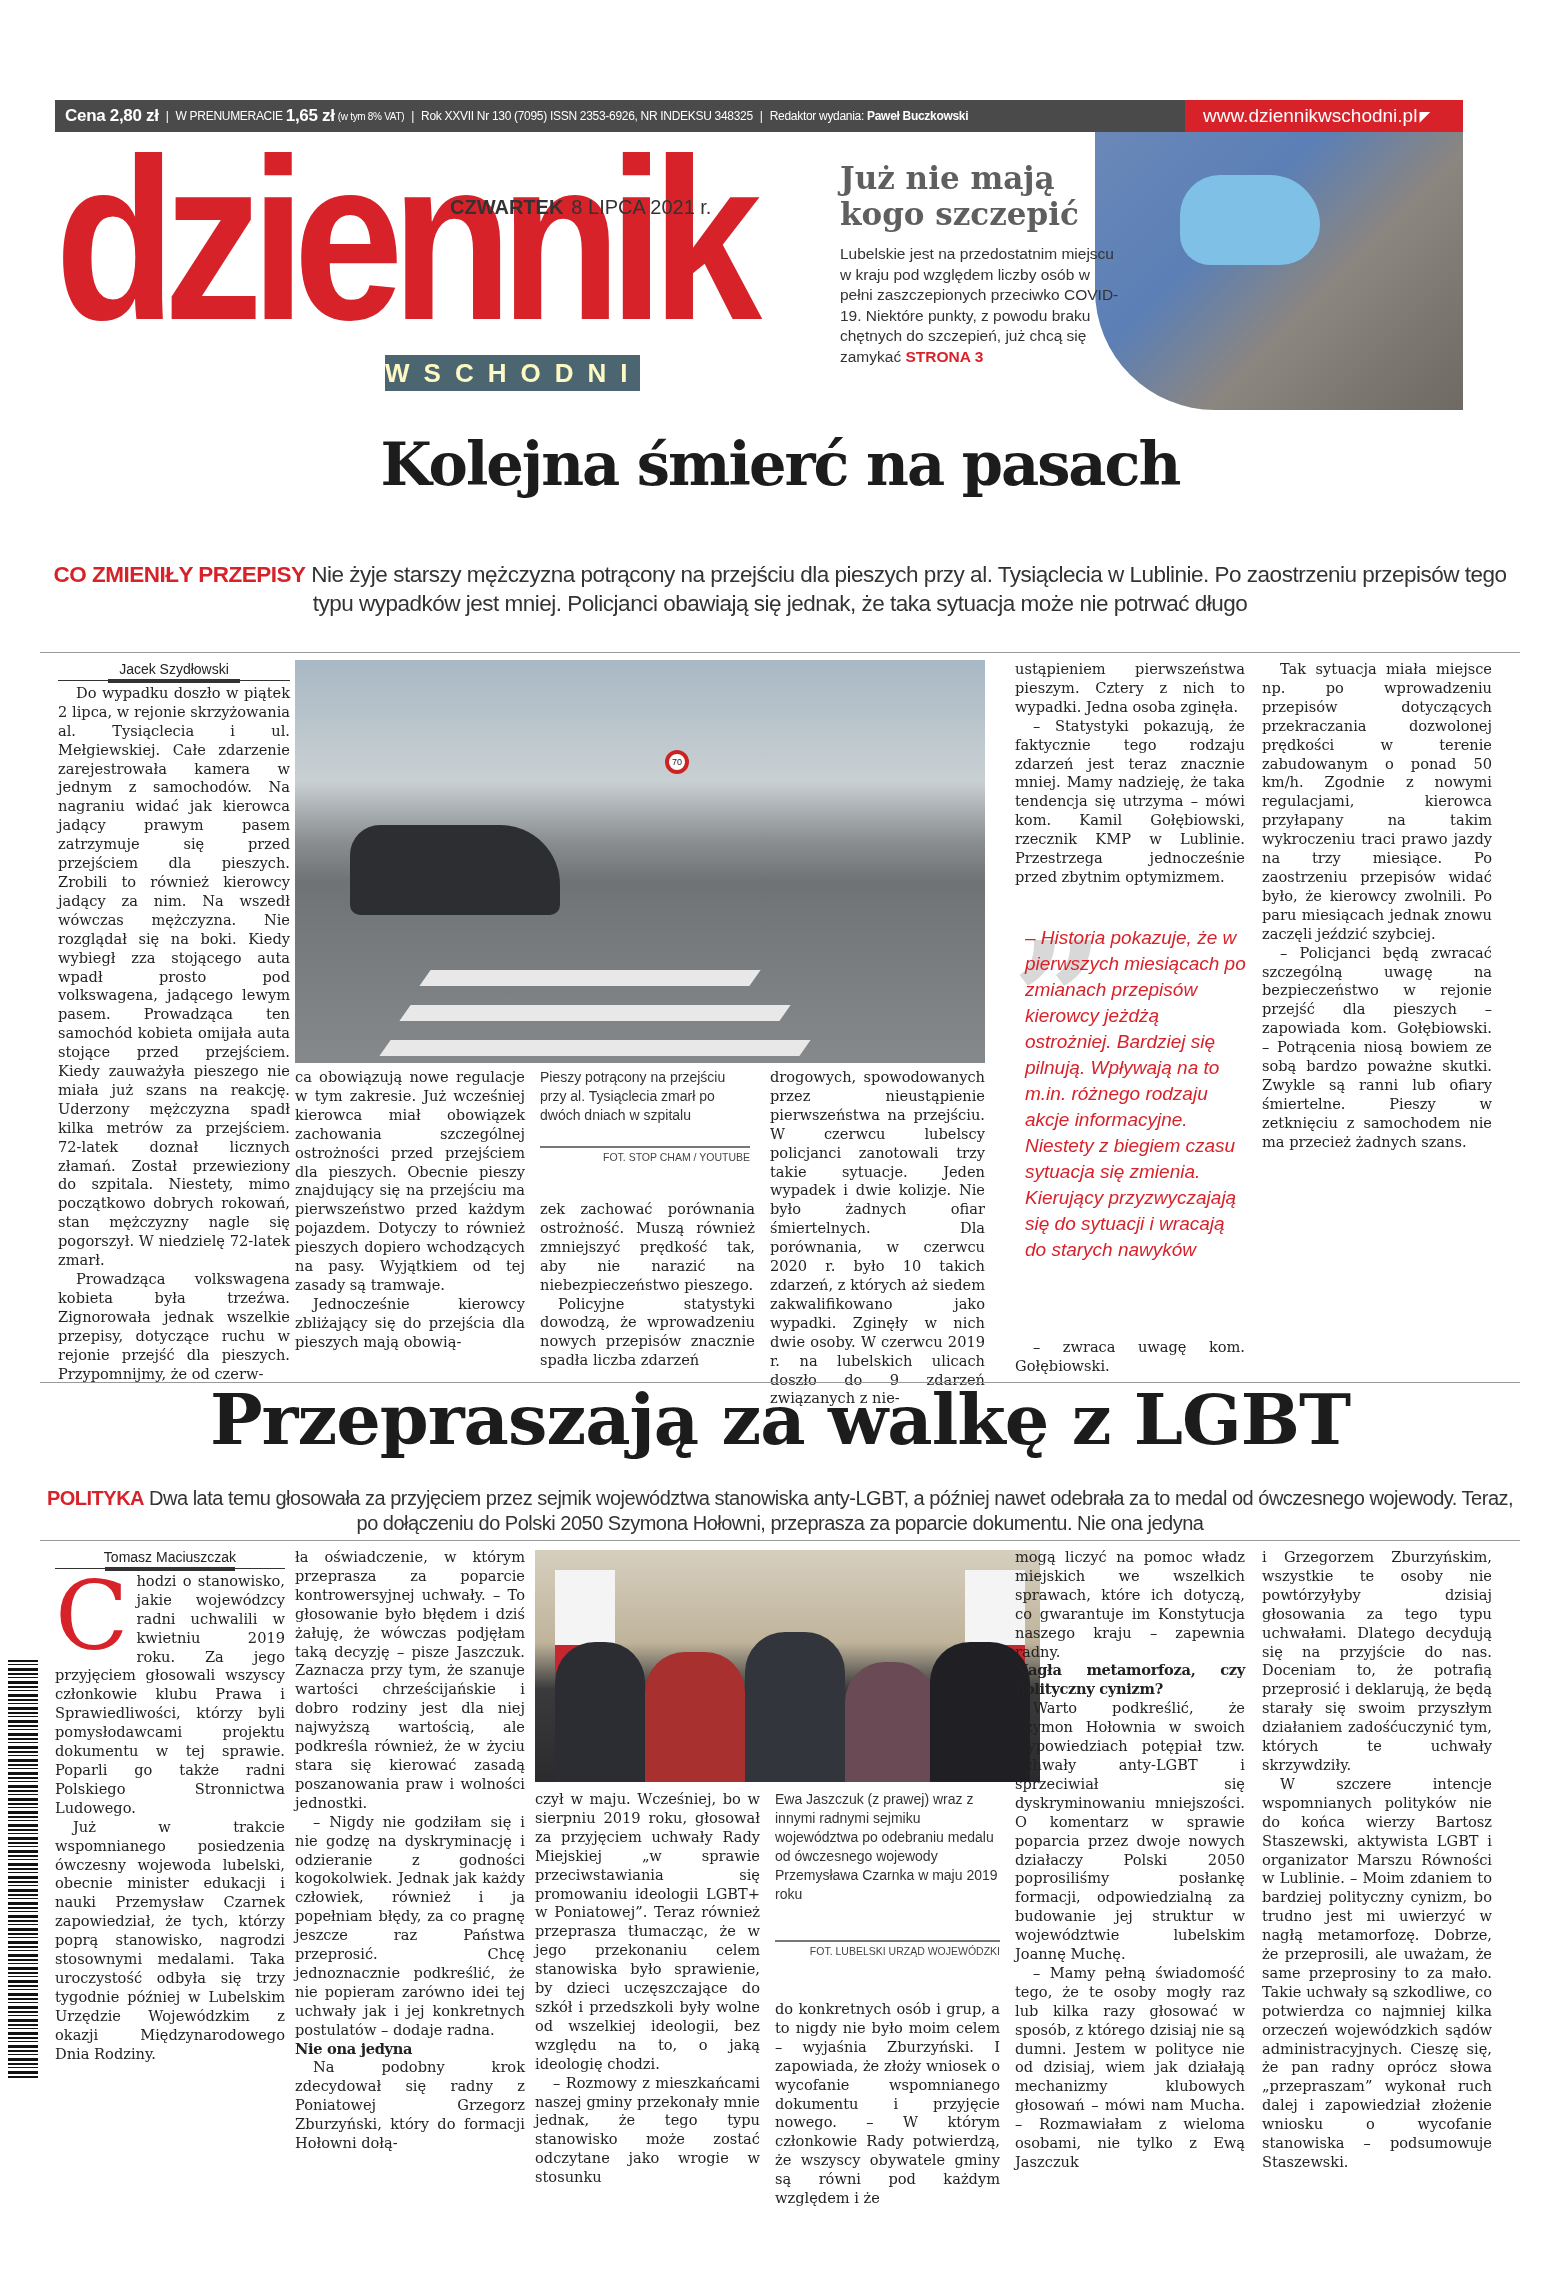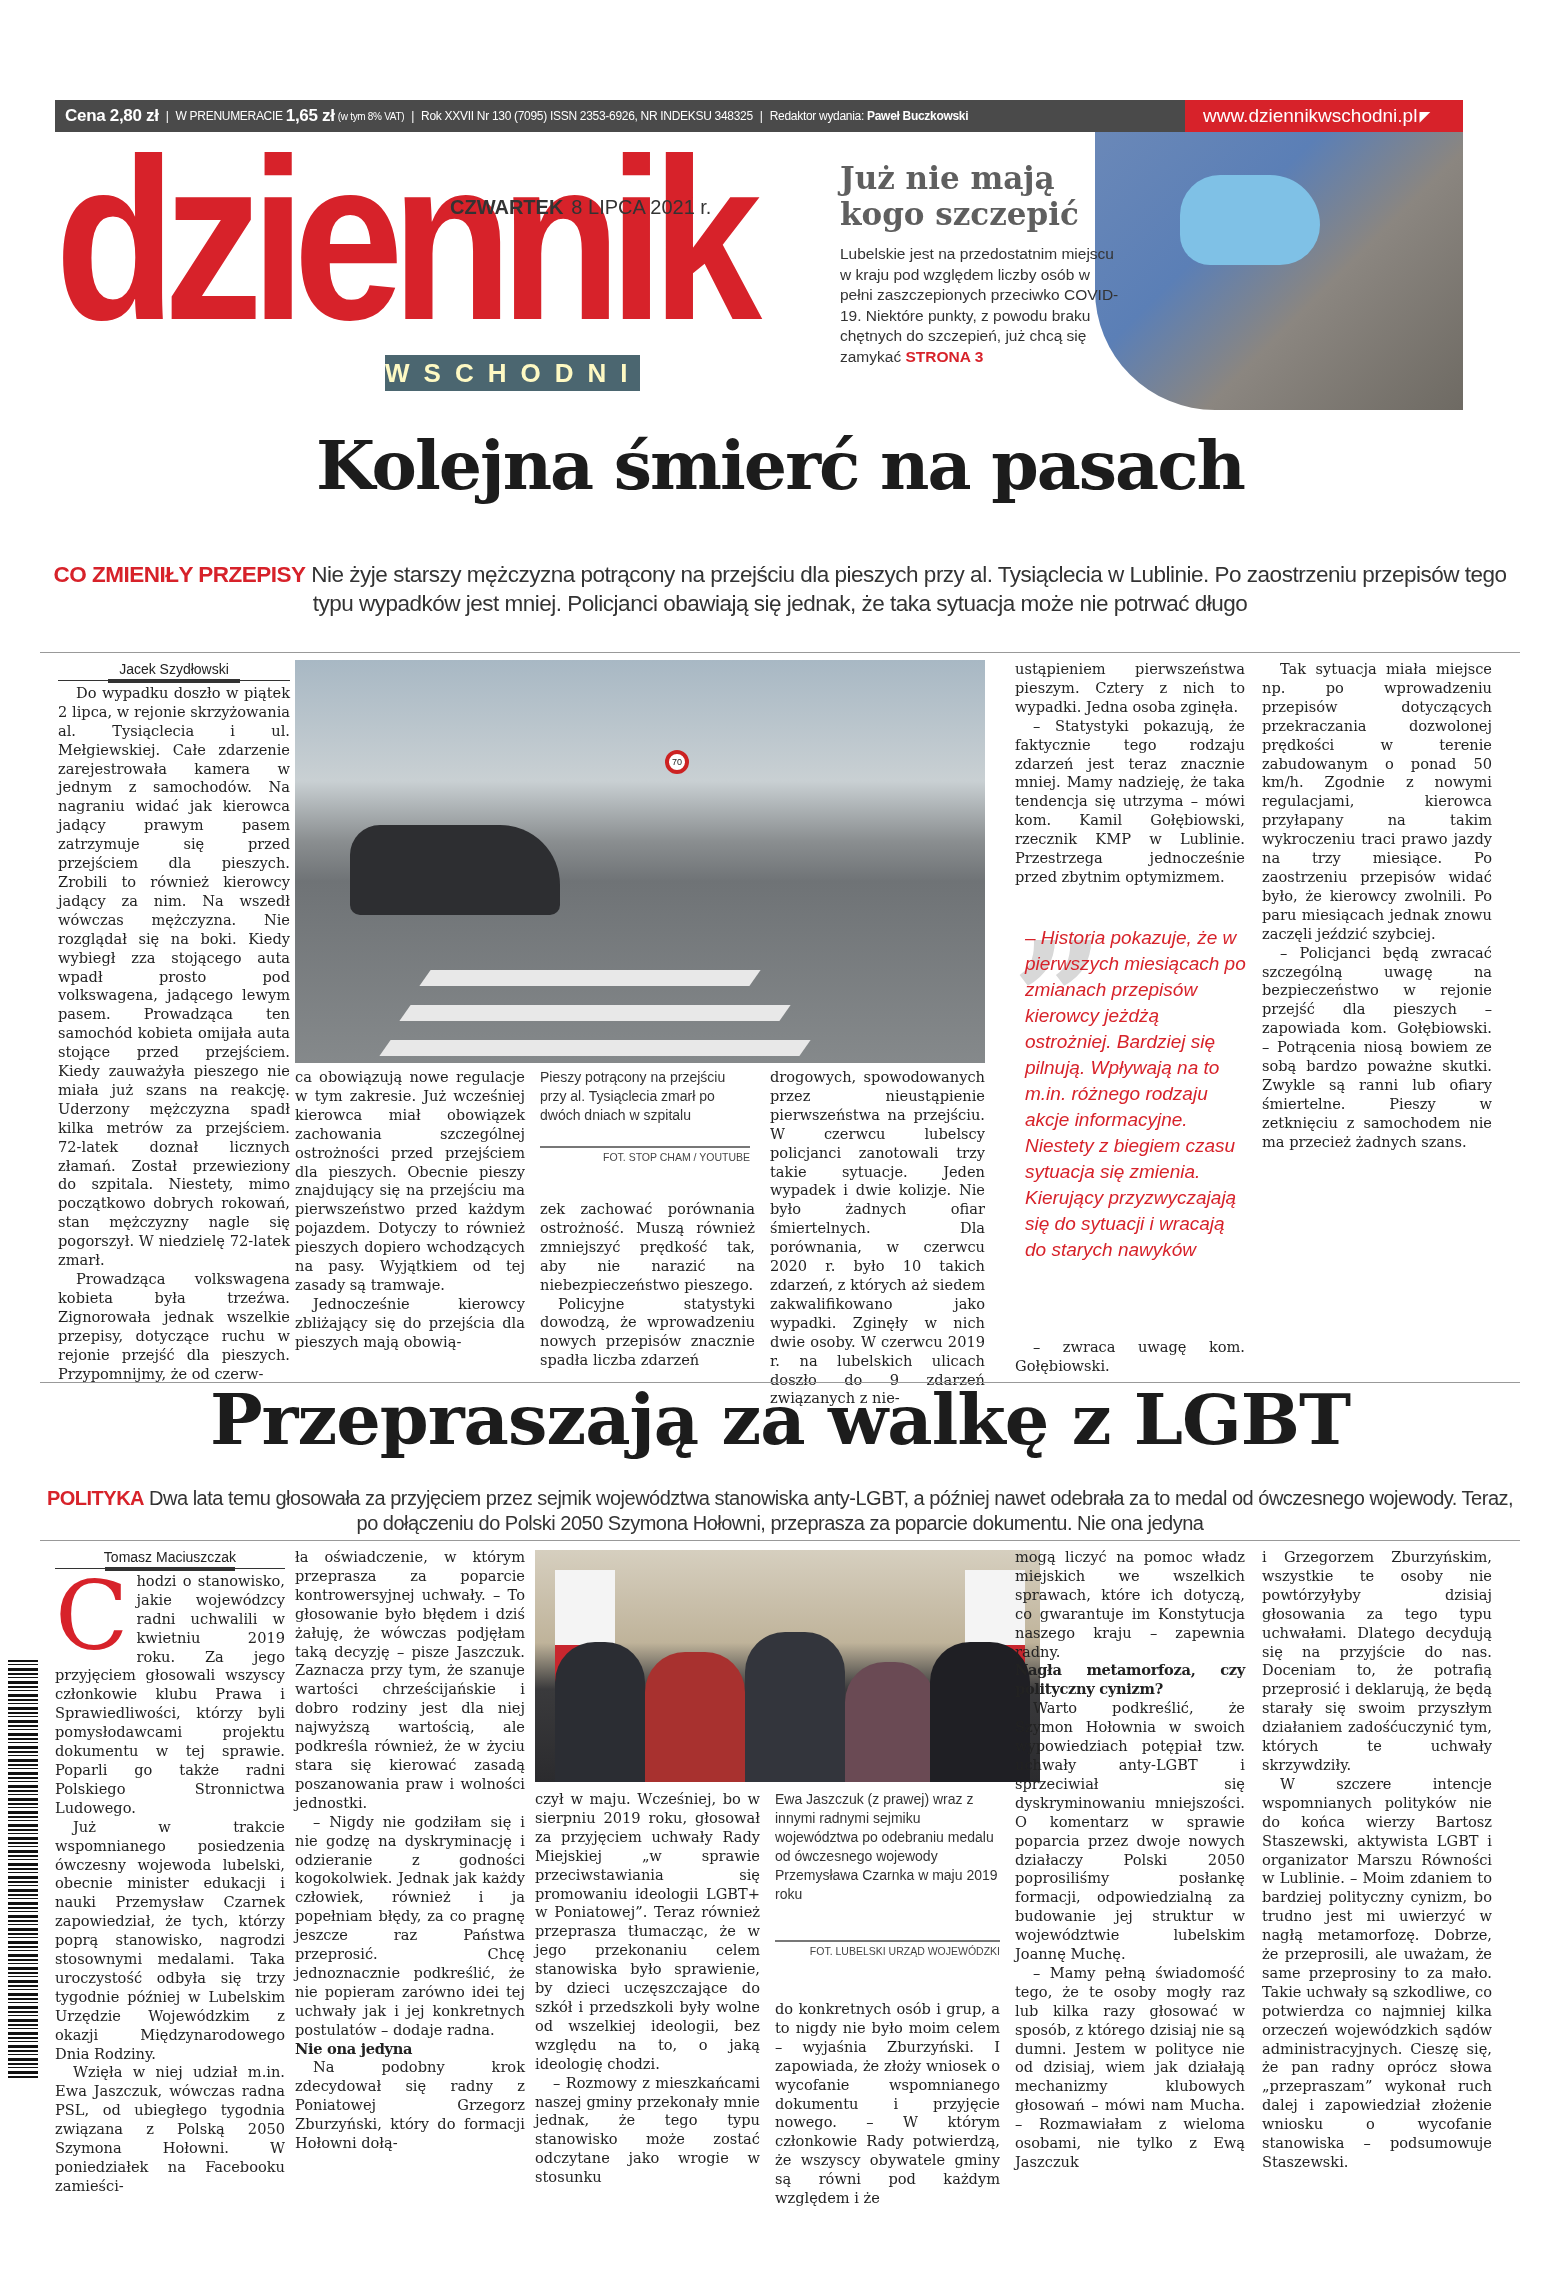--- a/index.html
+++ b/index.html
@@ -16,21 +16,21 @@
   #logo-sub { position: absolute; left: 330px; top: 210px; width: 255px; height: 36px; background: #4b6670; color: #fef9c3; font-family: "Liberation Sans", sans-serif; font-weight: bold; font-size: 26px; letter-spacing: 14px; text-align: center; line-height: 36px; }
   #dateline { left: 450px; top: 196px; font-family: "Liberation Sans", sans-serif; font-size: 20px; color: #333; }
   #dateline b { font-weight: bold; margin-right: 8px; }
   
   #teaser-title { left: 840px; top: 160px; width: 300px; font-family: "DejaVu Serif", serif; font-weight: bold; color: #5f5f5f; font-size: 31px; line-height: 36px; }
   #teaser-body { left: 840px; top: 244px; width: 285px; font-family: "Liberation Sans", sans-serif; font-size: 15.5px; line-height: 20.5px; color: #333; }
   #teaser-body .red { color: #d7222a; font-weight: bold; }
   #teaser-photo { left: 1095px; top: 132px; width: 368px; height: 278px; background: linear-gradient(135deg, #6a88b8 0%, #5b7fb6 35%, #8b8680 60%, #6e6a63 100%); border-bottom-left-radius: 120px; }
   #teaser-glove { left: 1180px; top: 175px; width: 140px; height: 90px; background: #7fc1e6; border-radius: 40px 50px 40px 30px; }
   
-  #hl1 { left: 40px; top: 410px; width: 1480px; text-align: center; font-family: "DejaVu Serif", serif; font-weight: bold; font-size: 68px; letter-spacing: -2px; color: #1c1c1c; line-height: 110px; }
+  #hl1 { left: 40px; top: 410px; width: 1480px; text-align: center; font-family: "DejaVu Serif", serif; font-weight: bold; font-size: 59px; letter-spacing: -2px; color: #1c1c1c; line-height: 110px; }
   .lead { left: 40px; width: 1480px; text-align: center; font-family: "Liberation Sans", sans-serif; font-size: 22.5px; line-height: 29px; color: #333; letter-spacing: -0.5px; }
   .lead .kicker { color: #d7222a; font-weight: bold; }
   #lead1 { top: 560px; }
   .hr { position: absolute; height: 1px; background: #999; }
   
   .col { position: absolute; font-family: "DejaVu Serif", serif; font-size: 14.6px; line-height: 18.9px; color: #222; text-align: justify; hyphens: auto; }
   .col p { text-indent: 18px; }
   .col p.noind { text-indent: 0; }
   .byline { font-family: "Liberation Sans", sans-serif; font-size: 14px; text-align: center; border-bottom: 1px solid #333; padding-bottom: 1px; margin-bottom: 3px; position: relative; }
   .byline::after { content: ""; position: absolute; left: 50px; right: 50px; bottom: -3px; height: 4px; background: #333; }
@@ -146,21 +146,20 @@
   <span>Dwa lata temu głosowała za przyjęciem przez sejmik województwa stanowiska anty-LGBT, a później nawet odebrała za to medal od ówczesnego wojewody. Teraz, po dołączeniu do Polski 2050 Szymona Hołowni, przeprasza za poparcie dokumentu. Nie ona jedyna</span>
 </div>
 <div class="hr" style="left:40px;top:1540px;width:1480px"></div>
 
 <div id="barcode" class="abs"></div>
 
 <div class="col" style="left:55px;top:1548px;width:230px">
   <div class="byline">Tomasz Maciuszczak</div>
   <p class="noind"><span class="dropcap">C</span><span>hodzi o stanowisko, jakie wojewódzcy radni uchwalili w kwietniu 2019 roku. Za jego przyjęciem głosowali wszyscy członkowie klubu Prawa i Sprawiedliwości, którzy byli pomysłodawcami projektu dokumentu w tej sprawie. Poparli go także radni Polskiego Stronnictwa Ludowego.</span></p>
   <p>Już w trakcie wspomnianego posiedzenia ówczesny wojewoda lubelski, obecnie minister edukacji i nauki Przemysław Czarnek zapowiedział, że tych, którzy poprą stanowisko, nagrodzi stosownymi medalami. Taka uroczystość odbyła się trzy tygodnie później w Lubelskim Urzędzie Wojewódzkim z okazji Międzynarodowego Dnia Rodziny.</p>
-  <p>Wzięła w niej udział m.in. Ewa Jaszczuk, wówczas radna PSL, od ubiegłego tygodnia związana z Polską 2050 Szymona Hołowni. W poniedziałek na Facebooku zamieści-</p>
 </div>
 
 <div class="col" style="left:295px;top:1548px;width:230px">
   <p class="noind">ła oświadczenie, w którym przeprasza za poparcie kontrowersyjnej uchwały. – To głosowanie było błędem i dziś żałuję, że wówczas podjęłam taką decyzję – pisze Jaszczuk. Zaznacza przy tym, że szanuje wartości chrześcijańskie i dobro rodziny jest dla niej najwyższą wartością, ale podkreśla również, że w życiu stara się kierować zasadą poszanowania praw i wolności jednostki.</p>
   <p>– Nigdy nie godziłam się i nie godzę na dyskryminację i odzieranie z godności kogokolwiek. Jednak jak każdy człowiek, również i ja popełniam błędy, za co pragnę jeszcze raz Państwa przeprosić. Chcę jednoznacznie podkreślić, że nie popieram zarówno idei tej uchwały jak i jej konkretnych postulatów – dodaje radna.</p>
   <p class="subhead">Nie ona jedyna</p>
   <p>Na podobny krok zdecydował się radny z Poniatowej Grzegorz Zburzyński, który do formacji Hołowni dołą-</p>
 </div>
 
 <div class="abs photo2">

